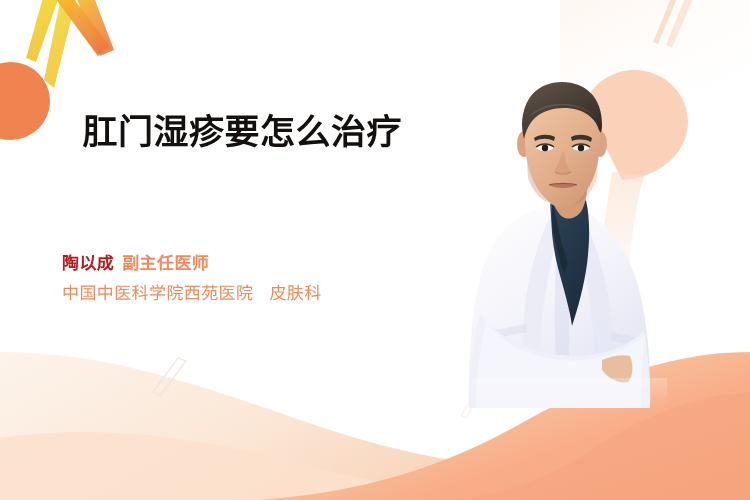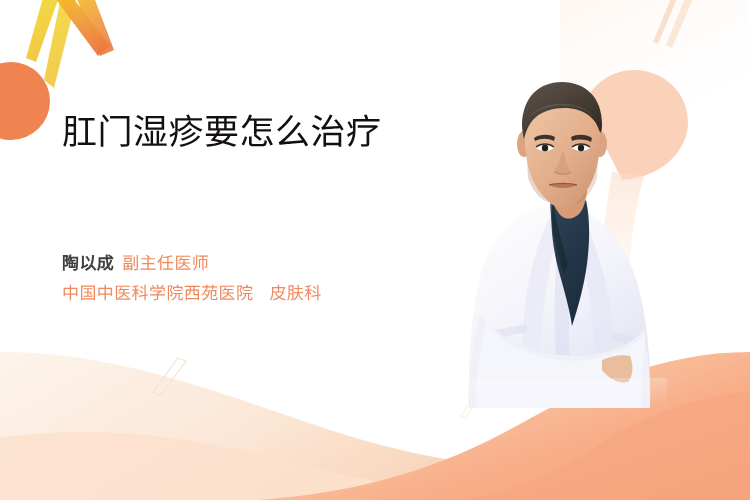--- a/index.html
+++ b/index.html
@@ -60,44 +60,45 @@
     position: absolute;
     left: 62px;
     top: 112px;
     width: 360px;
     z-index: 4;
   }
   .headline {
     margin: 0;
     font-size: 35px;
     line-height: 1.18;
-    font-weight: 400;
+    font-weight: 700;
     color: #13100e;
     letter-spacing: 0.5px;
     word-break: break-all;
     max-width: 340px;
+    text-align: right;
   }
   .meta-block {
     position: absolute;
     left: 62px;
     top: 248px;
     z-index: 4;
   }
   .meta-line-1 {
     font-size: 17px;
     line-height: 30px;
     white-space: nowrap;
     letter-spacing: 0.4px;
   }
   .doctor-name {
     font-weight: 700;
-    color: #404040;
+    color: #b91c1c;
   }
   .doctor-title {
-    font-weight: 400;
+    font-weight: 700;
     color: #F08A5E;
     margin-left: 8px;
   }
   .meta-line-2 {
     font-size: 17px;
     line-height: 30px;
     color: #F08A5E;
     white-space: nowrap;
     letter-spacing: 0.4px;
   }

